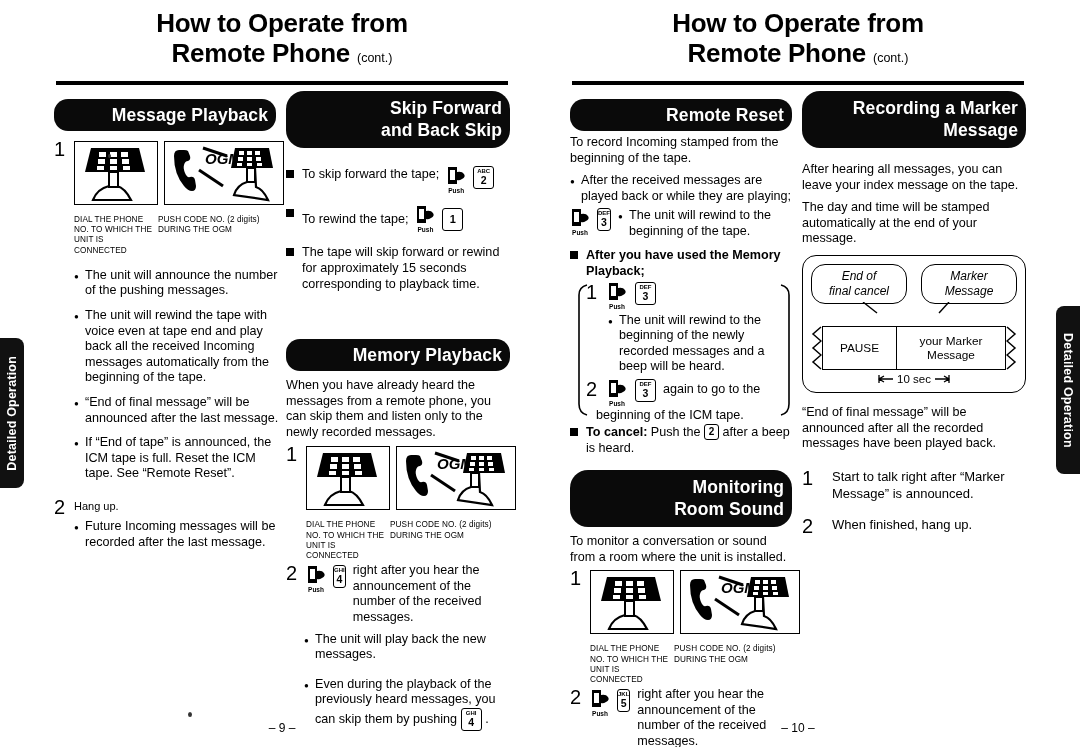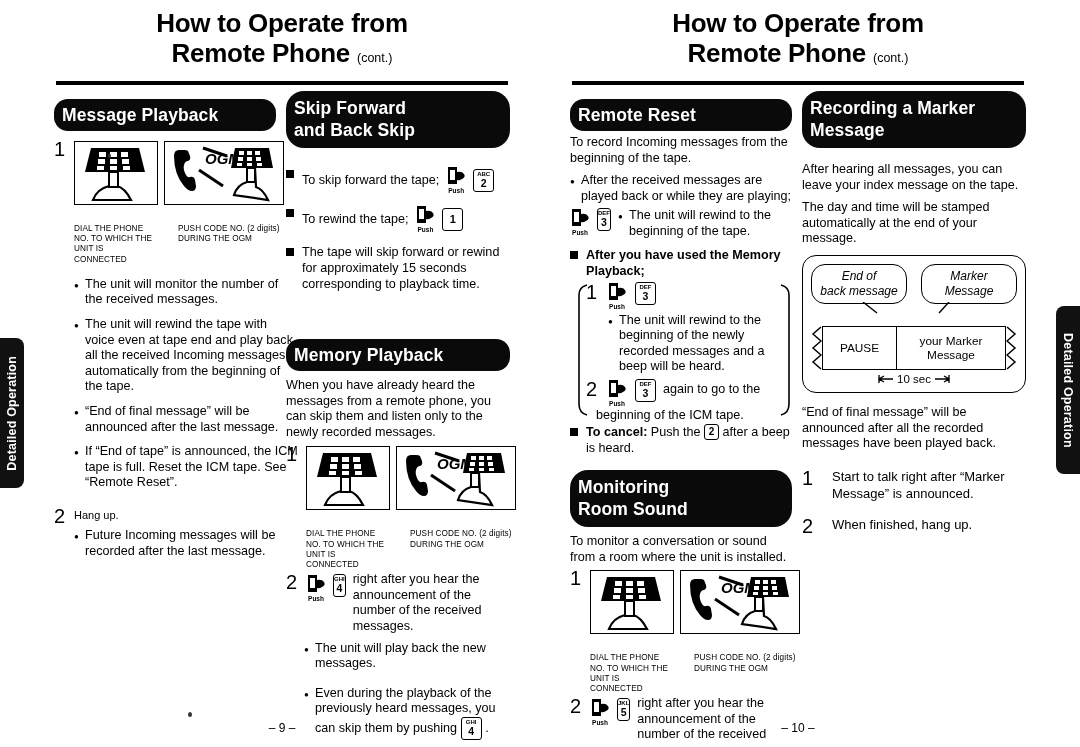--- a/index.html
+++ b/index.html
@@ -51,21 +51,21 @@
 
   .cols { position: relative; margin: 0 30px; }
   .col { position: absolute; top: 0; }
   .col.a { left: 0;   width: 222px; }
   .col.b { left: 232px; width: 224px; }
 
   
   .banner {
     background: #0a0a0a; color: #fff;
     border-radius: 14px;
-    text-align: left;
+    text-align: right;
     font-weight: bold;
     font-size: 17.5px;
     line-height: 22px;
     padding: 5px 8px;
     letter-spacing: .1px;
   }
   .banner.two { padding: 6px 8px 7px; border-radius: 18px; }
 
   
   .p { font-size: 12.6px; line-height: 15.6px; margin: 7px 0 0 0; }
@@ -92,21 +92,21 @@
   
   .step { display: flex; align-items: flex-start; margin-top: 5px; }
   .step .num { font-size: 20px; line-height: 20px; width: 20px; flex: 0 0 20px; }
   .step .body { flex: 1 1 auto; font-size: 12.6px; line-height: 15.6px; }
 
   
   .illus { display: flex; gap: 6px; margin-top: 2px; }
   .fig { border: 1.6px solid #000; background: #fff; }
   .fig.a { width: 84px; height: 64px; }
   .fig.b { width: 120px; height: 64px; }
-  .capts { display: flex; gap: 20px; margin-top: 19px; }
+  .capts { display: flex; gap: 0; margin-top: 10px; }
   .cap {
     font-size: 8.2px; line-height: 10.2px; letter-spacing: .1px;
     font-family: "Liberation Sans", sans-serif;
   }
   .cap.a { width: 84px; }
   .cap.b { width: 120px; }
 
   
   .keycap {
     display: inline-block; vertical-align: middle;
@@ -226,21 +226,21 @@
                   <rect x="82" y="26" width="8" height="14" fill="#fff" stroke="#000" stroke-width="2"></rect>
                 </svg>
               </div>
             </div>
             <div class="capts">
               <div class="cap a">DIAL THE PHONE NO. TO WHICH THE UNIT IS CONNECTED</div>
               <div class="cap b">PUSH CODE NO. (2 digits) DURING THE OGM</div>
             </div>
 
             <ul class="bul" style="margin-top:12px">
-              <li>The unit will monitor the number of the received messages.</li>
+              <li>The unit will announce the number of the pushing messages.</li>
               <li>The unit will rewind the tape with voice even at tape end and play back all the received Incoming messages automatically from the beginning of the tape.</li>
               <li>“End of final message” will be announced after the last message.</li>
               <li>If “End of tape” is announced, the ICM tape is full. Reset the ICM tape. See “Remote Reset”.</li>
             </ul>
           </div>
         </div>
 
         <div class="step" style="margin-top:6px">
           <div class="num">2</div>
           <div class="body">
@@ -255,21 +255,21 @@
       <div class="col b">
 
         <div style="height:6px"></div>
         <div class="banner two">
           <div>Skip Forward</div>
           <div>and Back Skip</div>
         </div>
 
         <ul class="sq" style="margin-top:18px">
           <li>
-            <span class="inlinerow" style="display:inline-flex;align-items:center;gap:6px;">
+            <span class="inlinerow" style="display:inline-flex;gap:6px;">
               <span>To skip forward the tape;</span>
               <span class="pushicon">
                 <svg class="glyph" viewBox="0 0 20 20">
                   <rect x="2" y="1" width="9" height="17" fill="#000"></rect>
                   <path d="M11 6 q5 -1 7 2 q2 3 -2 5 q-3 2 -5 1 z" fill="#000"></path>
                   <rect x="4" y="4" width="5" height="10" fill="#fff"></rect>
                 </svg>
                 <span class="lbl">Push</span>
               </span>
               <span class="keycap">
@@ -398,21 +398,21 @@
     </div>
     <div class="hrule"></div>
 
     <div class="cols" style="height:640px;">
 
       <div class="col a">
 
         <div style="height:14px"></div>
         <div class="banner">Remote Reset</div>
 
-        <div class="p tight">To record Incoming messages from the beginning of the tape.</div>
+        <div class="p tight">To record Incoming stamped from the beginning of the tape.</div>
 
         <ul class="bul" style="margin-top:7px">
           <li style="margin-bottom:4px">After the received messages are played back or while they are playing;</li>
         </ul>
 
         <div style="display:flex;gap:7px;align-items:flex-start;margin-top:2px">
           <span class="pushicon">
             <svg class="glyph" viewBox="0 0 20 20">
               <rect x="2" y="1" width="9" height="17" fill="#000"></rect>
               <path d="M11 6 q5 -1 7 2 q2 3 -2 5 q-3 2 -5 1 z" fill="#000"></path>
@@ -587,21 +587,21 @@
           <div>Message</div>
         </div>
 
         <div class="p" style="margin-top:14px">After hearing all messages, you can leave your index message on the tape.</div>
         <div class="p">The day and time will be stamped automatically at the end of your message.</div>
 
         <div class="mkbox">
           <div class="bubbles">
             <div class="bubble">
               <div>End of</div>
-              <div>back message</div>
+              <div>final cancel</div>
             </div>
             <div class="bubble">
               <div>Marker</div>
               <div>Message</div>
             </div>
           </div>
 
           <div style="position:relative;height:10px">
             <svg width="200" height="12" viewBox="0 0 200 12" style="position:absolute;left:0;top:-2px">
               <path d="M52 0 L66 11" stroke="#000" stroke-width="1.4" fill="none"></path>

